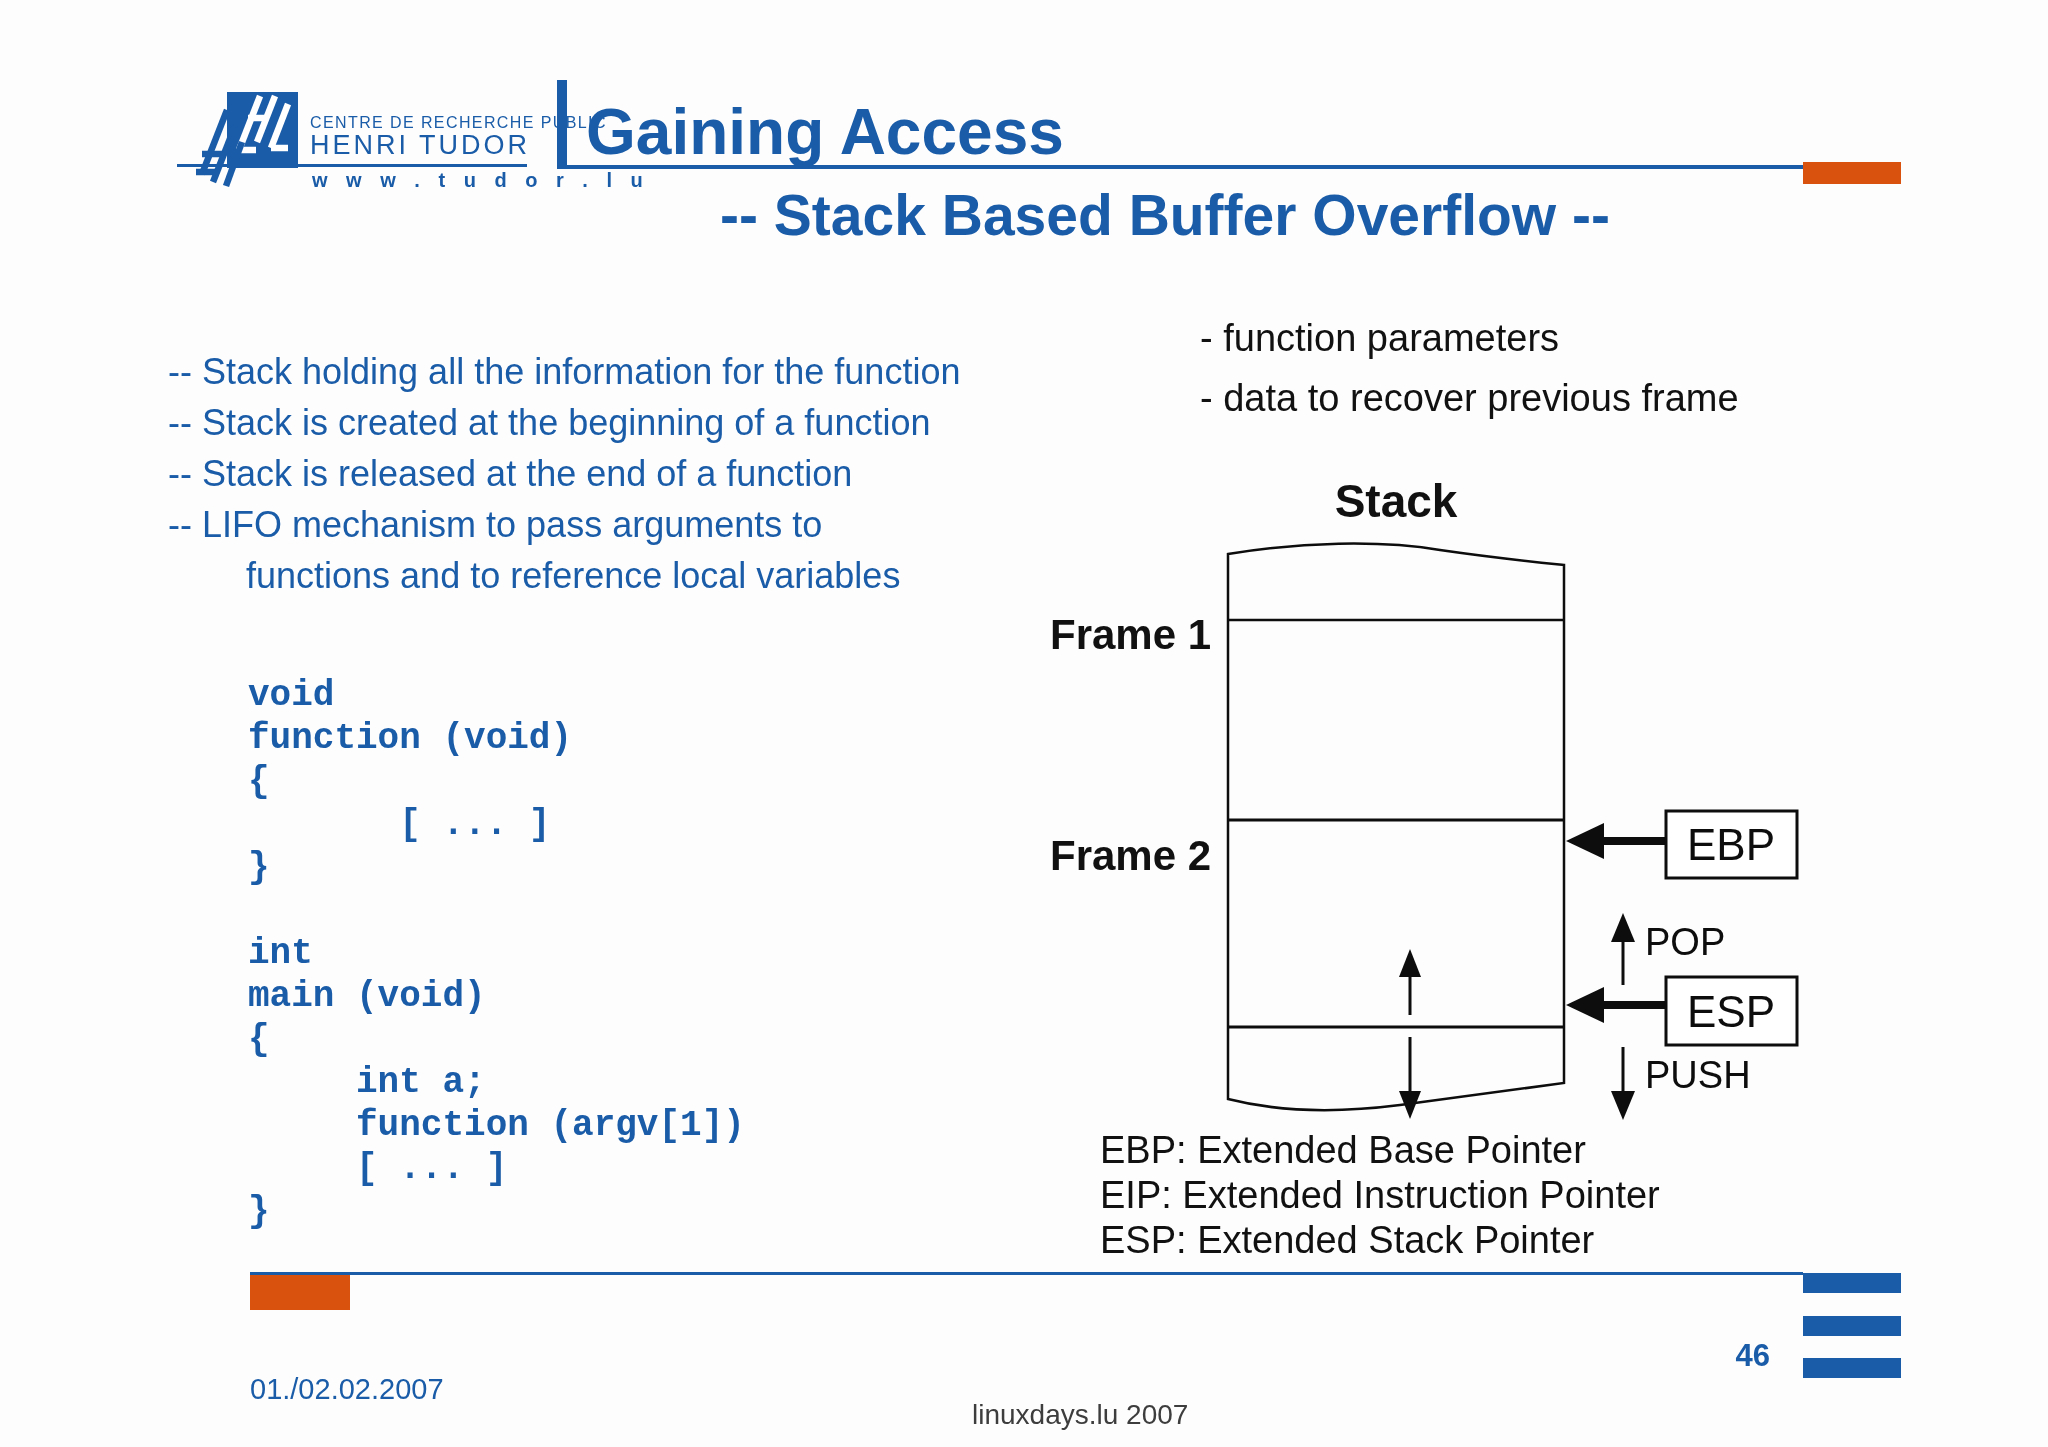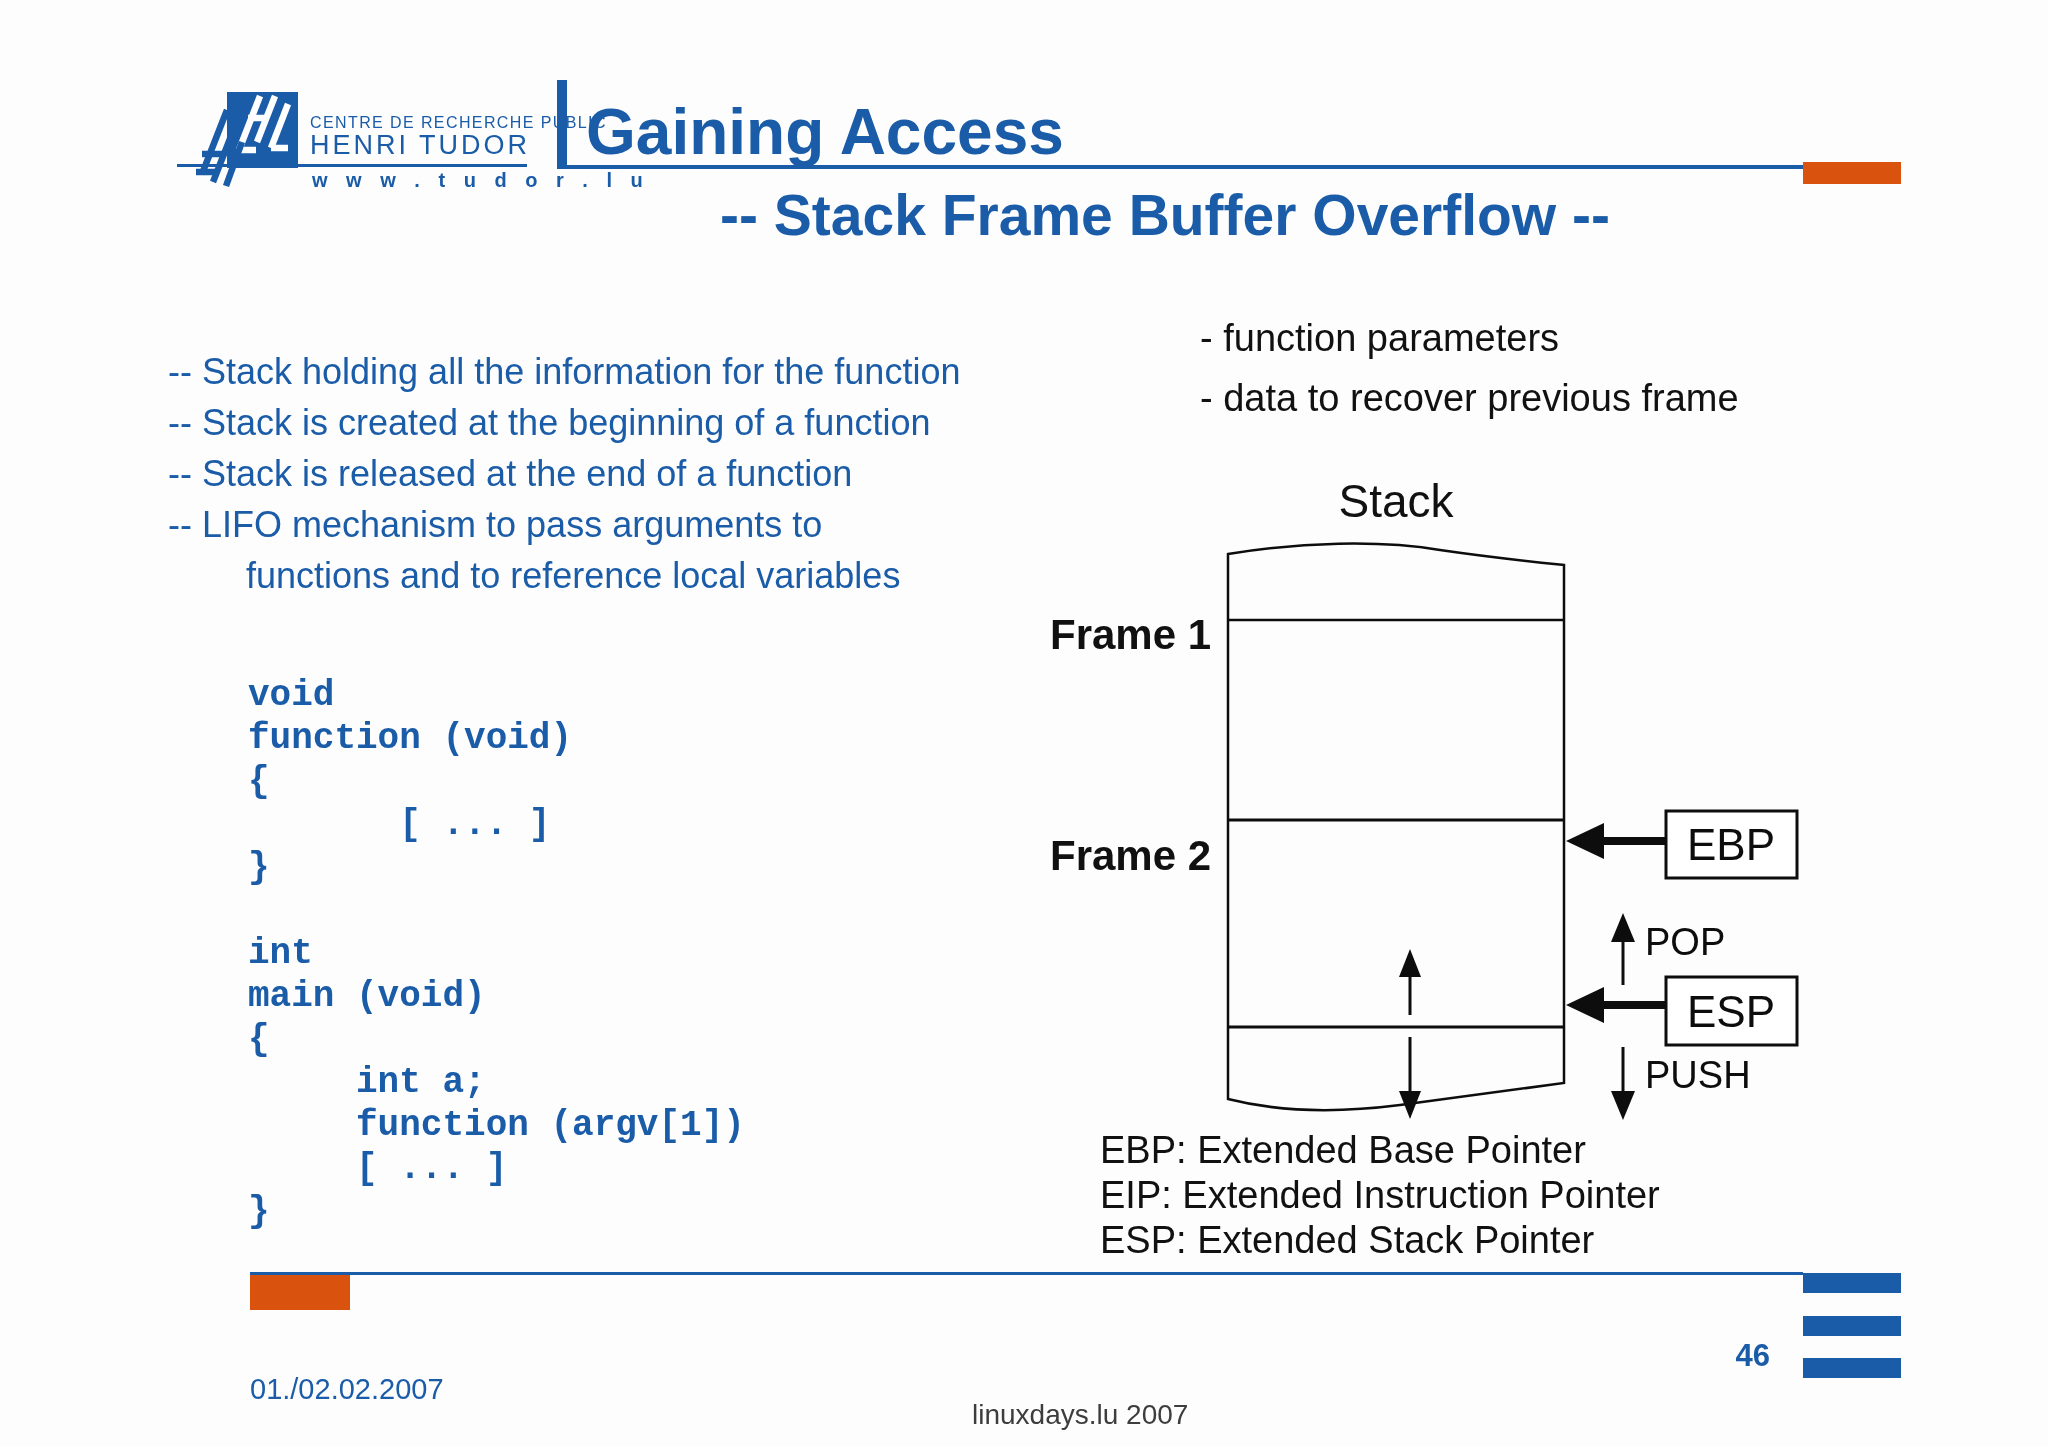--- a/index.html
+++ b/index.html
@@ -21,21 +21,21 @@
   .title-underline{left:557px;top:165px;width:1246px;height:4px;background:var(--blue);}
   .orange-tr{left:1803px;top:162px;width:98px;height:22px;background:var(--orange);}
   .page-subtitle{left:540px;top:182px;width:1250px;text-align:center;font-size:57px;font-weight:700;color:var(--blue);white-space:nowrap;}
 
   
   .right-bullets{left:1200px;top:308px;font-size:38px;line-height:60px;color:#111;}
   .left-bullets{left:168px;top:346px;font-size:36px;line-height:51px;color:var(--blue);}
   .left-bullets .cont{padding-left:78px;}
 
   
-  .stack-heading{left:1228px;top:474px;width:336px;text-align:center;font-size:46px;font-weight:400;color:#111;}
+  .stack-heading{left:1228px;top:474px;width:336px;text-align:center;font-size:46px;font-weight:700;color:#111;}
   .frame-label{font-size:42px;font-weight:700;color:#111;white-space:nowrap;}
   .frame1{left:1050px;top:611px;}
   .frame2{left:1050px;top:832px;}
 
   
   .code-block{
     left:248px;top:674px;margin:0;
     font-family:"Liberation Mono","DejaVu Sans Mono",monospace;
     font-weight:700;font-size:36px;line-height:43px;color:var(--blue);
   }
@@ -85,21 +85,21 @@
   </svg>
   <div class="abs logo-line1">CENTRE DE RECHERCHE PUBLIC</div>
   <div class="abs logo-line2">HENRI TUDOR</div>
   <div class="abs logo-rule"></div>
   <div class="abs logo-site">w w w . t u d o r . l u</div>
 
   <div class="abs title-bar"></div>
   <div class="abs page-title">Gaining Access</div>
   <div class="abs title-underline"></div>
   <div class="abs orange-tr"></div>
-  <div class="abs page-subtitle">-- Stack Frame Buffer Overflow --</div>
+  <div class="abs page-subtitle">-- Stack Based Buffer Overflow --</div>
 
   <div class="abs right-bullets">
     <div>- function parameters</div>
     <div>- data to recover previous frame</div>
   </div>
 
   <div class="abs left-bullets">
     <div>-- Stack holding all the information for the function</div>
     <div>-- Stack is created at the beginning of a function</div>
     <div>-- Stack is released at the end of a function</div>

